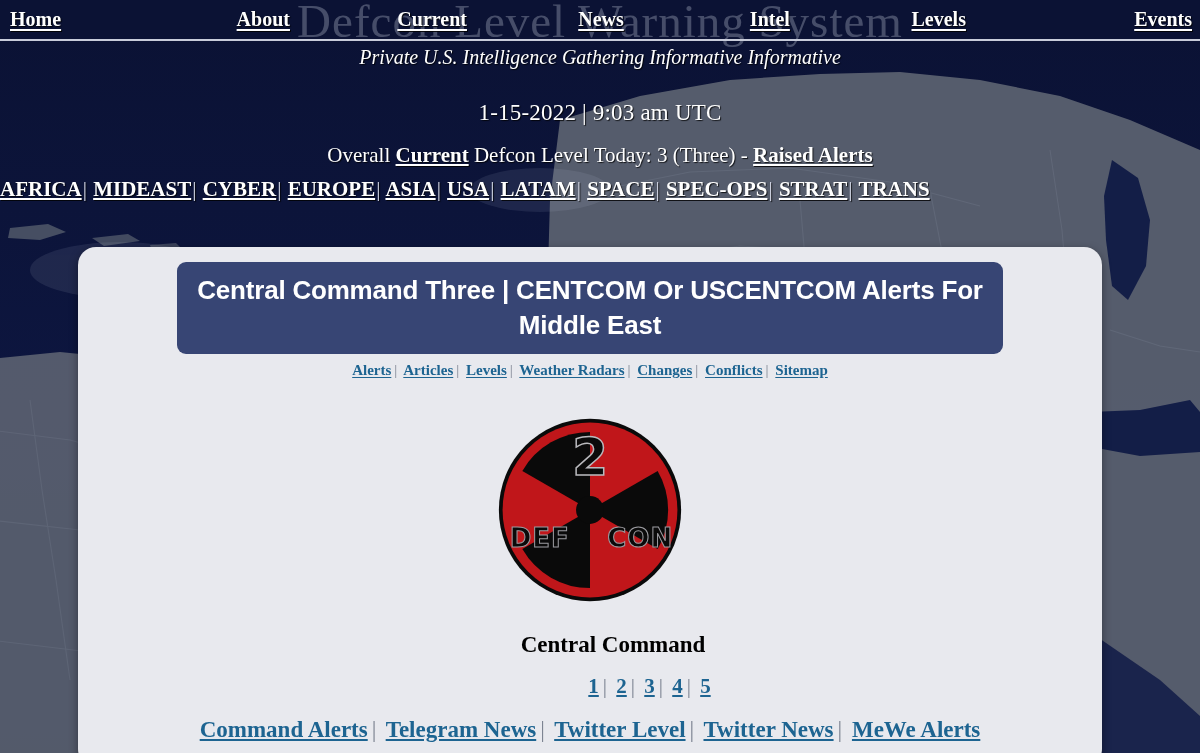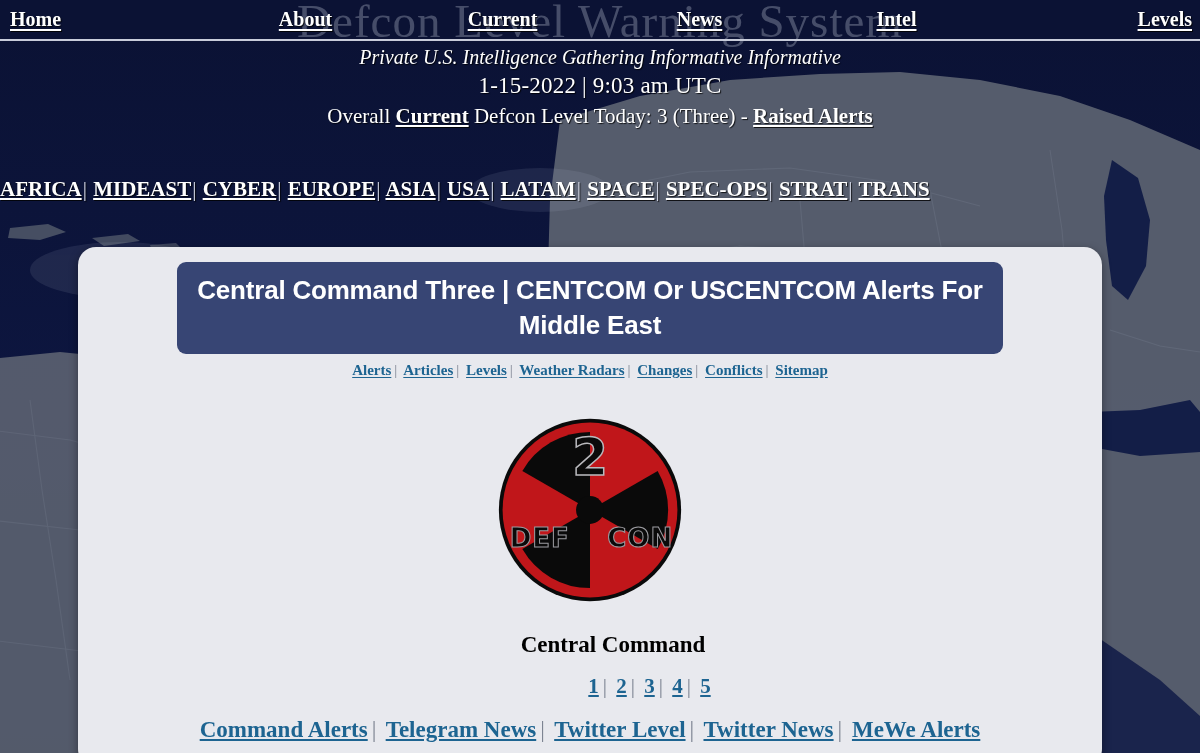--- a/index.html
+++ b/index.html
@@ -84,27 +84,27 @@
     color: #ffffff;
   }
   #tagline {
     font-style: italic;
     font-size: 20px;
     margin-top: 5px;
     text-shadow: 1px 1px 1px rgba(0,0,0,0.8);
   }
   #datetime {
     font-size: 23px;
-    margin-top: 4px;
+    margin-top: 31px;
     text-shadow: 1px 1px 1px rgba(0,0,0,0.8);
     letter-spacing: 0.2px;
   }
   #levelline {
     font-size: 21px;
-    margin-top: 5px;
+    margin-top: 17px;
     text-shadow: 1px 1px 1px rgba(0,0,0,0.8);
   }
   #levelline b, #levelline .lk {
     font-weight: bold;
     text-decoration: underline;
     text-underline-offset: 2px;
     cursor: pointer;
   }
 
   
@@ -303,20 +303,21 @@
 
 <div id="watermark">Defcon Level Warning System</div>
 
 <nav id="topnav">
   <span class="navcell">Home</span>
   <span class="navcell">About</span>
   <span class="navcell">Current</span>
   <span class="navcell">News</span>
   <span class="navcell">Intel</span>
   <span class="navcell">Levels</span>
+  <span class="navcell">Events</span>
 </nav>
 <div id="nav-rule"></div>
 
 <header id="header">
   <div id="tagline">Private U.S. Intelligence Gathering Informative Informative</div>
   <div id="datetime">1-15-2022 | 9:03 am UTC</div>
   <div id="levelline">
     <span>Overall </span><span class="lk">Current</span><span> Defcon Level Today: 3 (Three) - </span><span class="lk">Raised Alerts</span>
   </div>
 </header>

